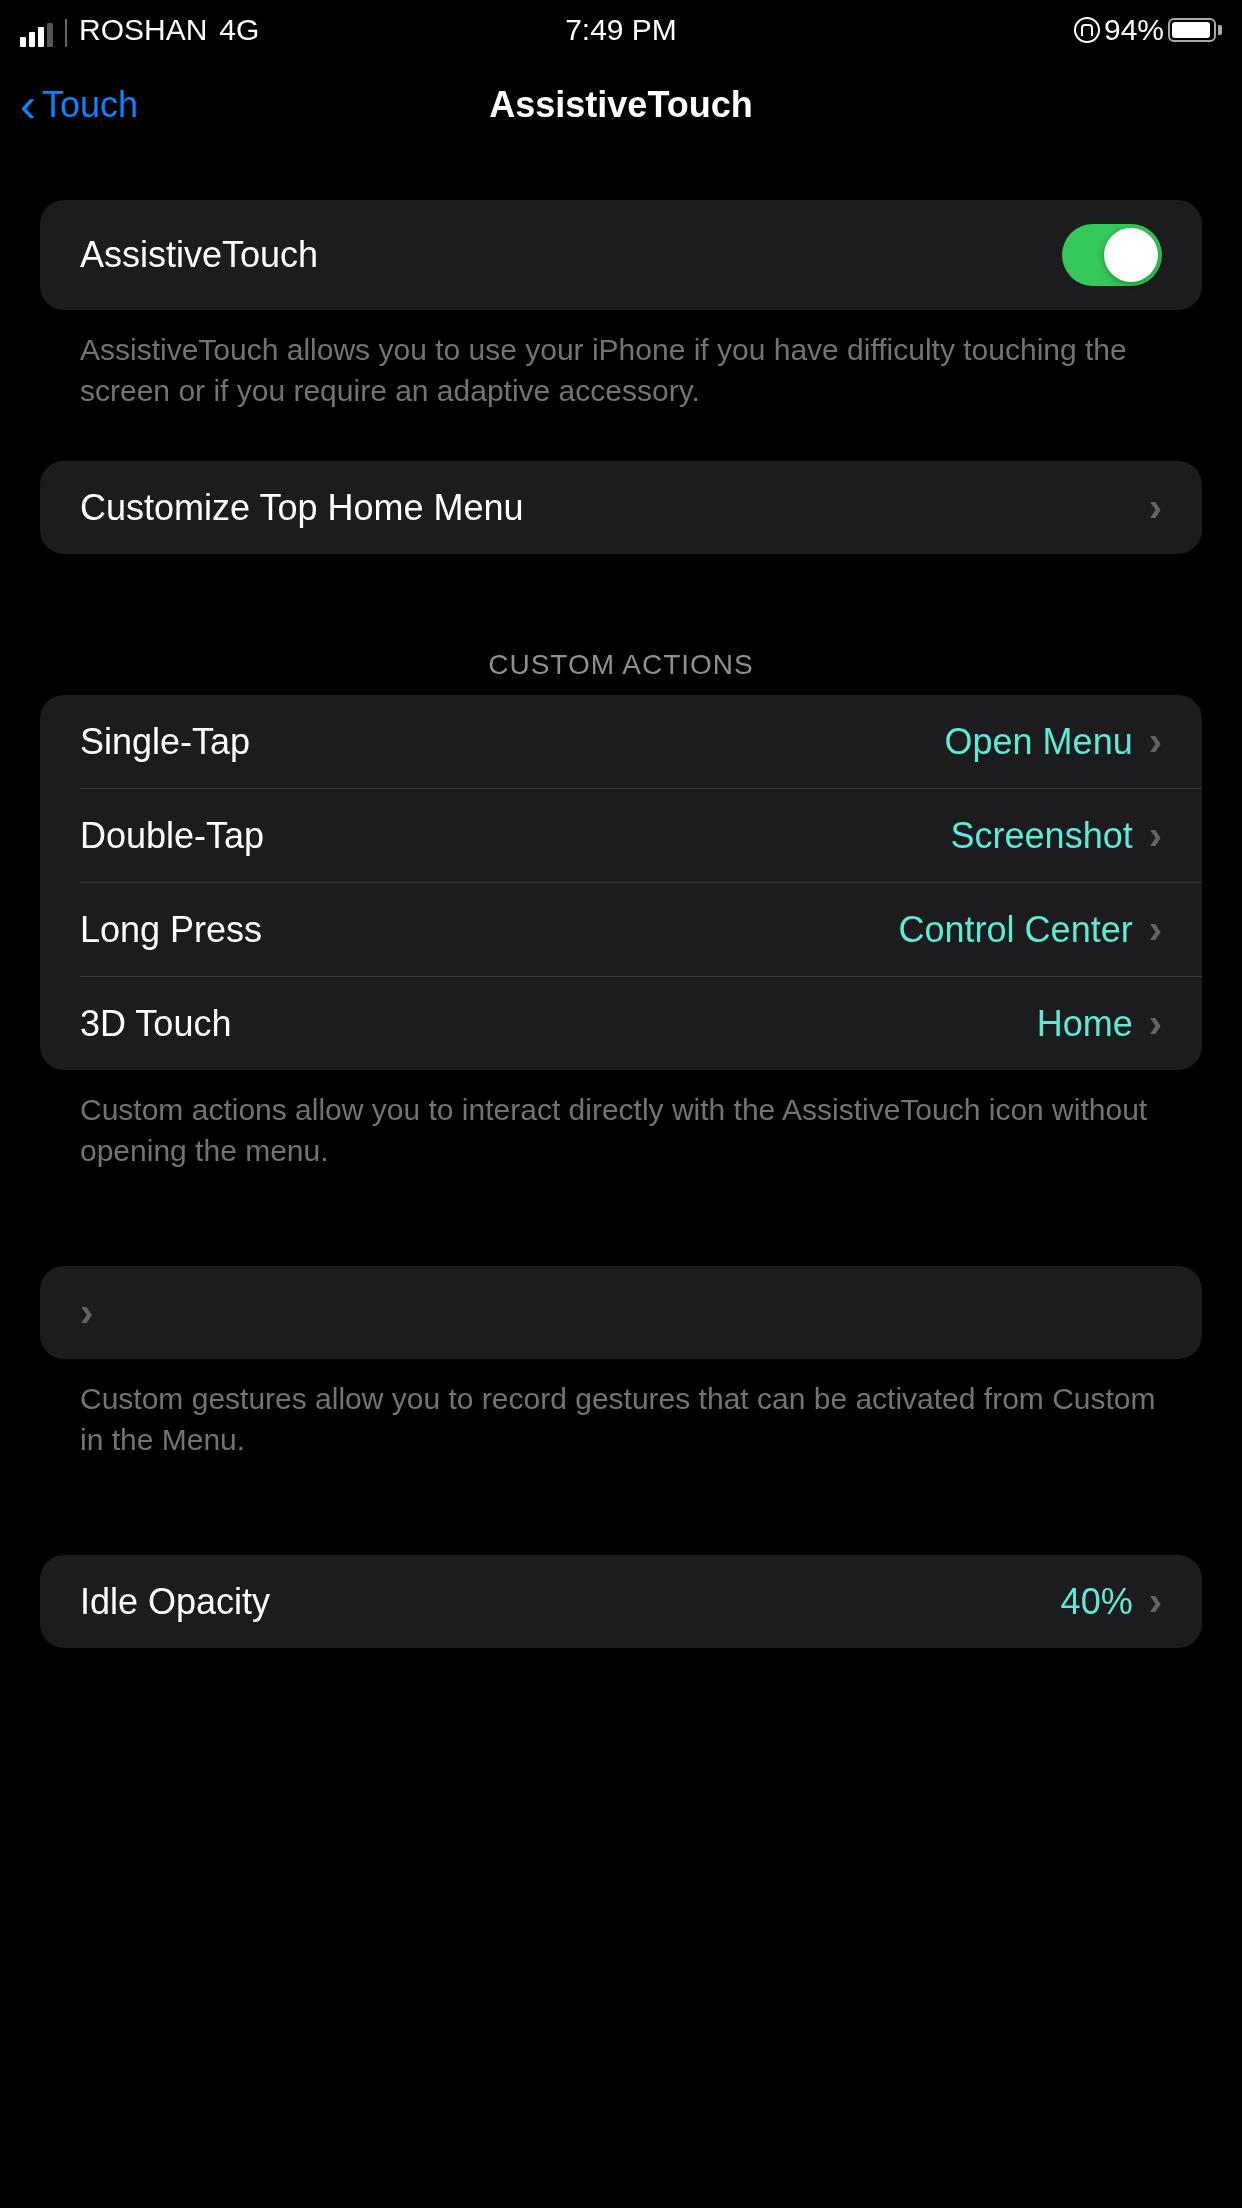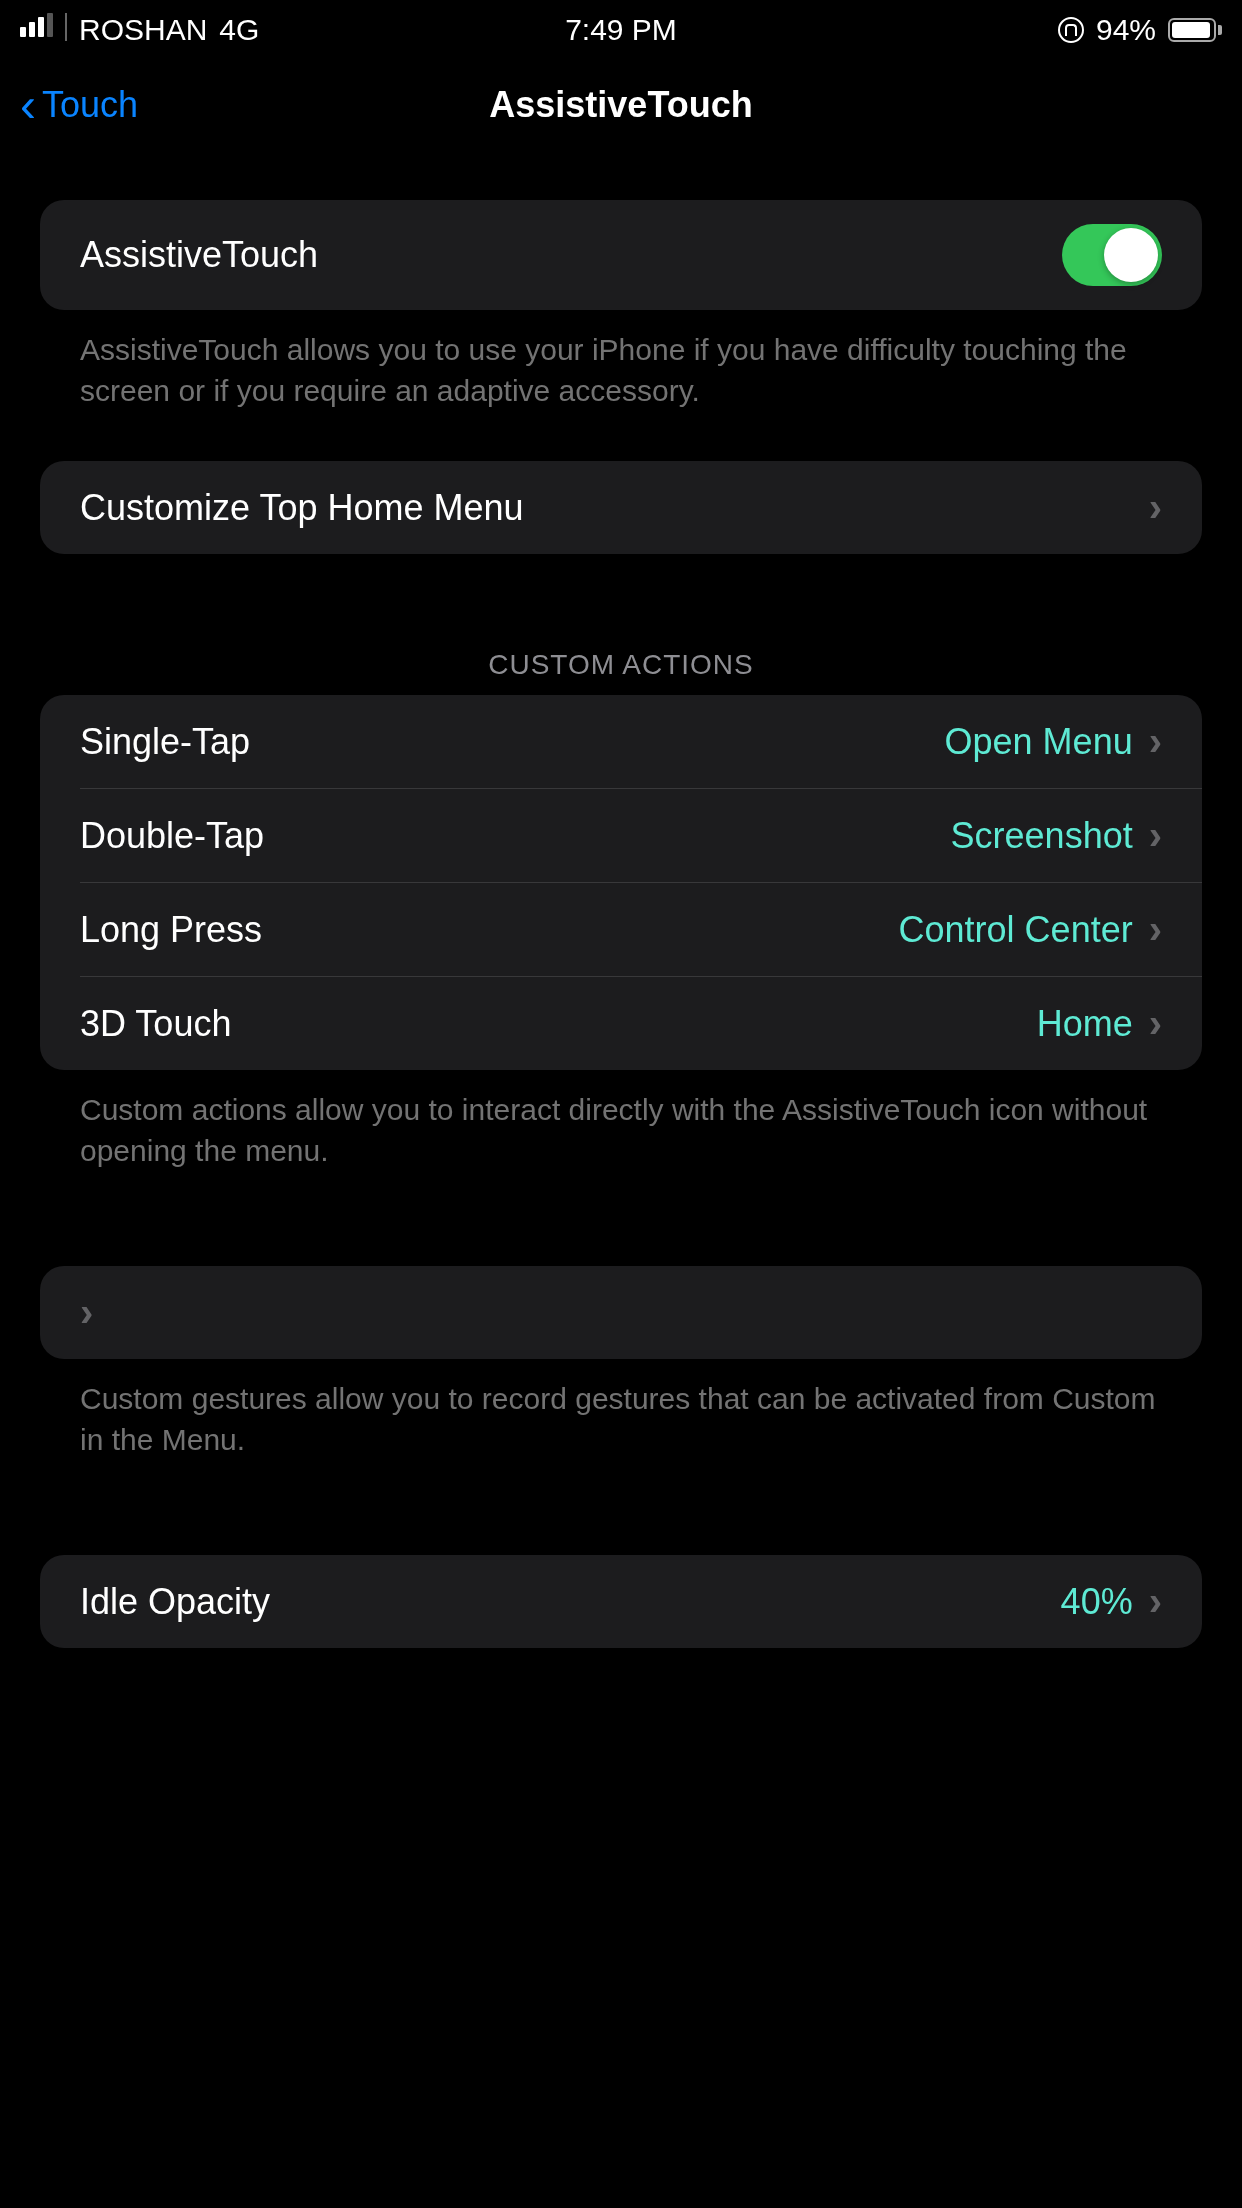--- a/index.html
+++ b/index.html
@@ -20,21 +20,21 @@
       height: 60px;
       display: flex;
       align-items: center;
       justify-content: space-between;
       padding: 0 20px;
       font-size: 30px;
       font-weight: 500;
     }
     .status-left {
       display: flex;
-      align-items: flex-start;
+      align-items: flex-end;
       gap: 12px;
     }
     .signal-bars {
       display: flex;
       align-items: flex-end;
       gap: 3px;
       height: 24px;
     }
     .signal-bar {
       width: 6px;
@@ -52,21 +52,21 @@
     }
     .status-center {
       position: absolute;
       left: 50%;
       transform: translateX(-50%);
       font-weight: 400;
     }
     .status-right {
       display: flex;
       align-items: center;
-      gap: 12px;
+      gap: 4px;
     }
     .battery-icon {
       display: flex;
       align-items: center;
     }
     .battery-body {
       width: 48px;
       height: 24px;
       border: 2px solid #aaa;
       border-radius: 6px;

